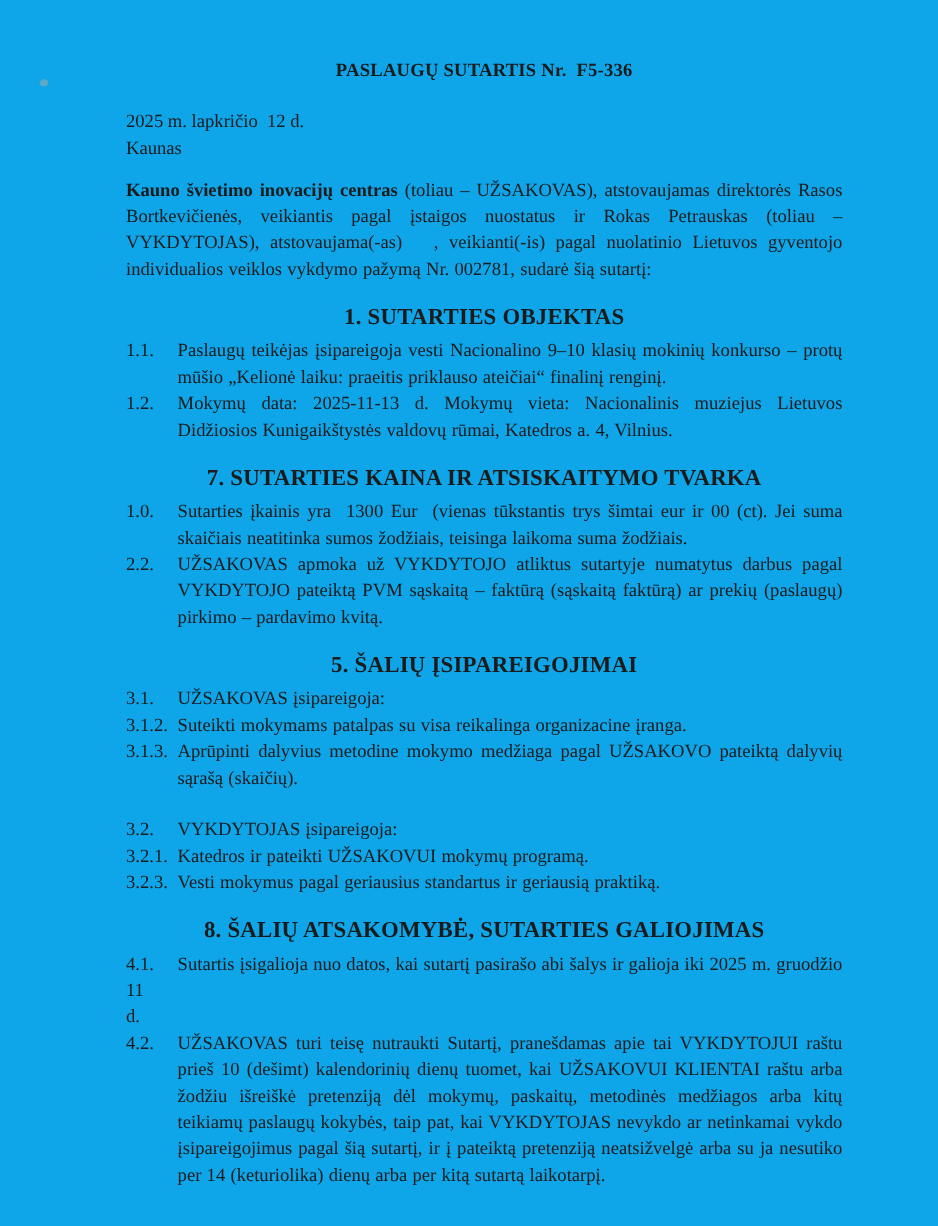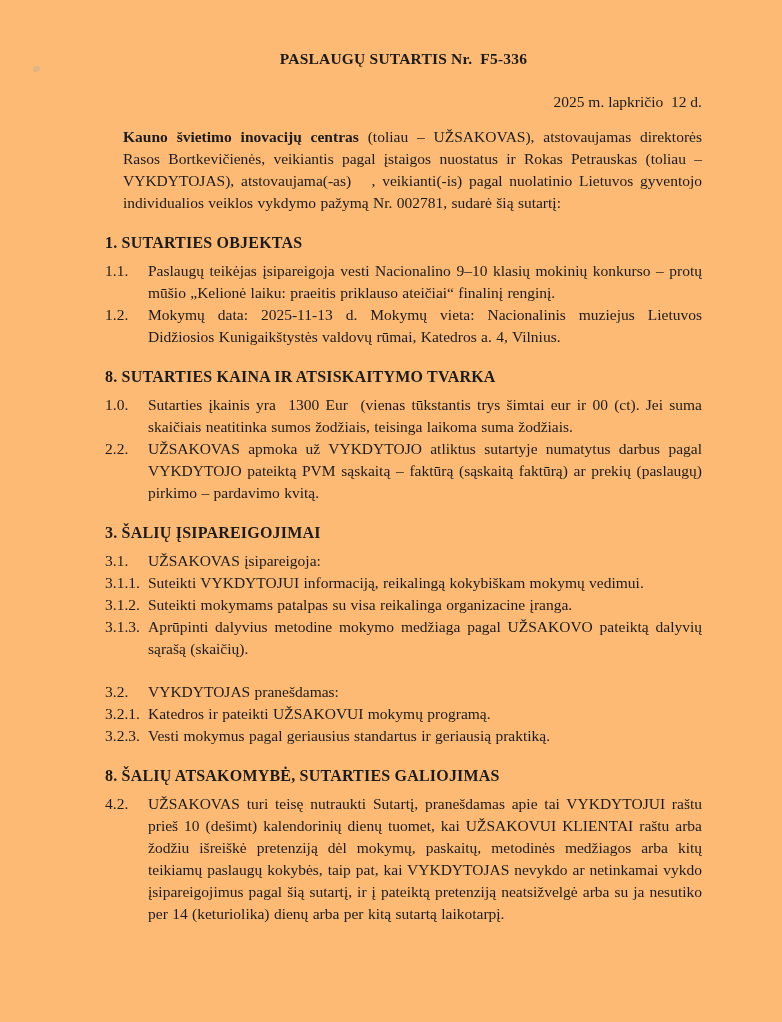--- a/index.html
+++ b/index.html
@@ -5,51 +5,51 @@
   html, body {
     margin: 0;
     padding: 0;
     background: #ffffff;
   }
   .page {
     position: relative;
     width: 782px;
     height: 1022px;
     box-sizing: border-box;
-    background: #fdba74;
+    background: #0ea5e9;
     color: #1b1b1b;
     font-family: "Liberation Serif", "DejaVu Serif", serif;
     font-size: 15.5px;
     line-height: 22px;
     padding: 48px 80px 30px 105px;
     overflow: hidden;
   }
   .doc-title {
     margin: 0 0 21px 0;
     text-align: center;
     font-weight: bold;
     font-size: 15.5px;
     letter-spacing: 0.2px;
   }
   .center-line {
-    text-align: right;
+    text-align: left;
   }
   .preamble {
-    margin: 13px 0 0 18px;
+    margin: 13px 0 0 0;
     text-align: justify;
     word-spacing: 0.5px;
   }
   .preamble .lead {
     font-weight: bold;
   }
   .sec-heading {
     margin: 18px 0 6px 0;
-    text-align: left;
+    text-align: center;
     font-weight: bold;
-    font-size: 16px;
+    font-size: 19px;
     letter-spacing: 0.2px;
   }
   .clause {
     text-align: justify;
     word-spacing: 0.5px;
     padding-left: 43px;
     text-indent: -43px;
     margin: 0;
   }
   .clause .num {
@@ -75,38 +75,39 @@
   }
 </style>
 </head>
 <body>
 
 <div class="page">
   <span class="speck"></span>
 
   <h1 class="doc-title">PASLAUGŲ SUTARTIS Nr.&nbsp; F5-336</h1>
   <div class="center-line">2025 m. lapkričio&nbsp; 12 d.</div>
+  <div class="center-line">Kaunas</div>
 
   <p class="preamble"><span class="lead">Kauno švietimo inovacijų centras</span><span> (toliau – UŽSAKOVAS), atstovaujamas direktorės Rasos Bortkevičienės, veikiantis pagal įstaigos nuostatus ir Rokas Petrauskas (toliau – VYKDYTOJAS), atstovaujama(-as)&nbsp;&nbsp; , veikianti(-is) pagal nuolatinio Lietuvos gyventojo individualios veiklos vykdymo pažymą Nr. 002781, sudarė šią sutartį:</span></p>
 
   <h2 class="sec-heading">1. SUTARTIES OBJEKTAS</h2>
   <p class="clause"><span class="num">1.1.</span><span>Paslaugų teikėjas įsipareigoja vesti Nacionalino 9–10 klasių mokinių konkurso – protų mūšio „Kelionė laiku: praeitis priklauso ateičiai“ finalinį renginį.</span></p>
   <p class="clause"><span class="num">1.2.</span><span>Mokymų data: 2025-11-13 d. Mokymų vieta: Nacionalinis muziejus Lietuvos Didžiosios Kunigaikštystės valdovų rūmai, Katedros a. 4, Vilnius.</span></p>
 
-  <h2 class="sec-heading">8. SUTARTIES KAINA IR ATSISKAITYMO TVARKA</h2>
+  <h2 class="sec-heading">7. SUTARTIES KAINA IR ATSISKAITYMO TVARKA</h2>
   <p class="clause"><span class="num">1.0.</span><span>Sutarties įkainis yra&nbsp; 1300 Eur&nbsp; (vienas tūkstantis trys šimtai eur ir 00 (ct). Jei suma skaičiais neatitinka sumos žodžiais, teisinga laikoma suma žodžiais.</span></p>
   <p class="clause"><span class="num">2.2.</span><span>UŽSAKOVAS apmoka už VYKDYTOJO atliktus sutartyje numatytus darbus pagal VYKDYTOJO pateiktą PVM sąskaitą – faktūrą (sąskaitą faktūrą) ar prekių (paslaugų) pirkimo – pardavimo kvitą.</span></p>
 
-  <h2 class="sec-heading">3. ŠALIŲ ĮSIPAREIGOJIMAI</h2>
+  <h2 class="sec-heading">5. ŠALIŲ ĮSIPAREIGOJIMAI</h2>
   <p class="clause"><span class="num">3.1.</span><span>UŽSAKOVAS įsipareigoja:</span></p>
-  <p class="clause"><span class="num">3.1.1.</span><span>Suteikti VYKDYTOJUI informaciją, reikalingą kokybiškam mokymų vedimui.</span></p>
   <p class="clause"><span class="num">3.1.2.</span><span>Suteikti mokymams patalpas su visa reikalinga organizacine įranga.</span></p>
   <p class="clause"><span class="num">3.1.3.</span><span>Aprūpinti dalyvius metodine mokymo medžiaga pagal UŽSAKOVO pateiktą dalyvių sąrašą (skaičių).</span></p>
 
   <div class="gap"></div>
 
-  <p class="clause"><span class="num">3.2.</span><span>VYKDYTOJAS pranešdamas:</span></p>
+  <p class="clause"><span class="num">3.2.</span><span>VYKDYTOJAS įsipareigoja:</span></p>
   <p class="clause"><span class="num">3.2.1.</span><span>Katedros ir pateikti UŽSAKOVUI mokymų programą.</span></p>
   <p class="clause"><span class="num">3.2.3.</span><span>Vesti mokymus pagal geriausius standartus ir geriausią praktiką.</span></p>
 
   <h2 class="sec-heading">8. ŠALIŲ ATSAKOMYBĖ, SUTARTIES GALIOJIMAS</h2>
+  <p class="clause nohang"><span class="num">4.1.</span><span>Sutartis įsigalioja nuo datos, kai sutartį pasirašo abi šalys ir galioja iki 2025 m. gruodžio 11</span><br><span>d.</span></p>
   <p class="clause"><span class="num">4.2.</span><span>UŽSAKOVAS turi teisę nutraukti Sutartį, pranešdamas apie tai VYKDYTOJUI raštu prieš 10 (dešimt) kalendorinių dienų tuomet, kai UŽSAKOVUI KLIENTAI raštu arba žodžiu išreiškė pretenziją dėl mokymų, paskaitų, metodinės medžiagos arba kitų teikiamų paslaugų kokybės, taip pat, kai VYKDYTOJAS nevykdo ar netinkamai vykdo įsipareigojimus pagal šią sutartį, ir į pateiktą pretenziją neatsižvelgė arba su ja nesutiko per 14 (keturiolika) dienų arba per kitą sutartą laikotarpį.</span></p>
 </div>
 
 </body></html>

